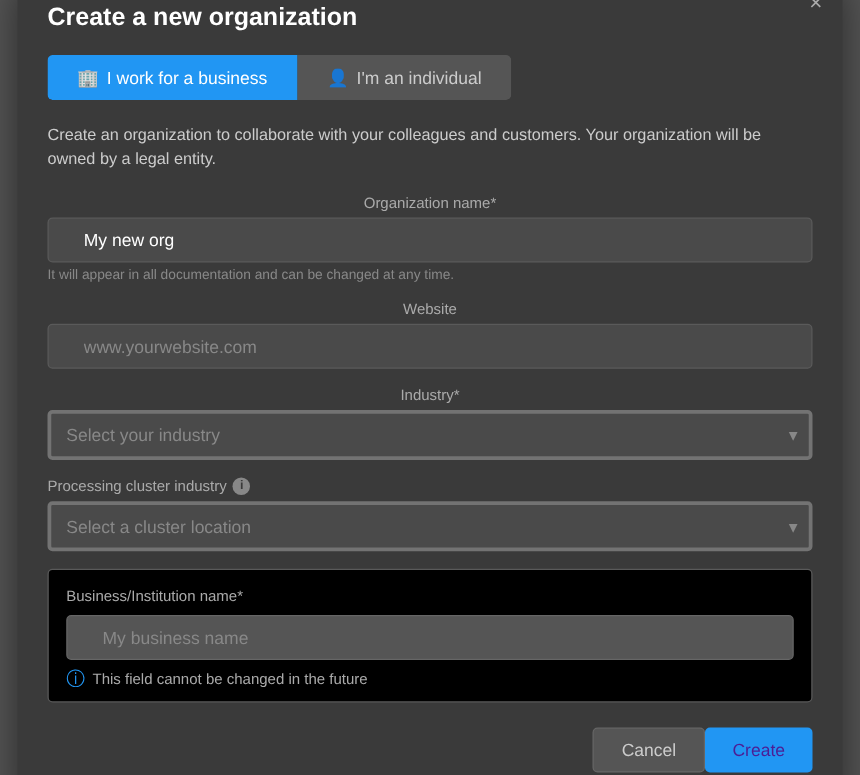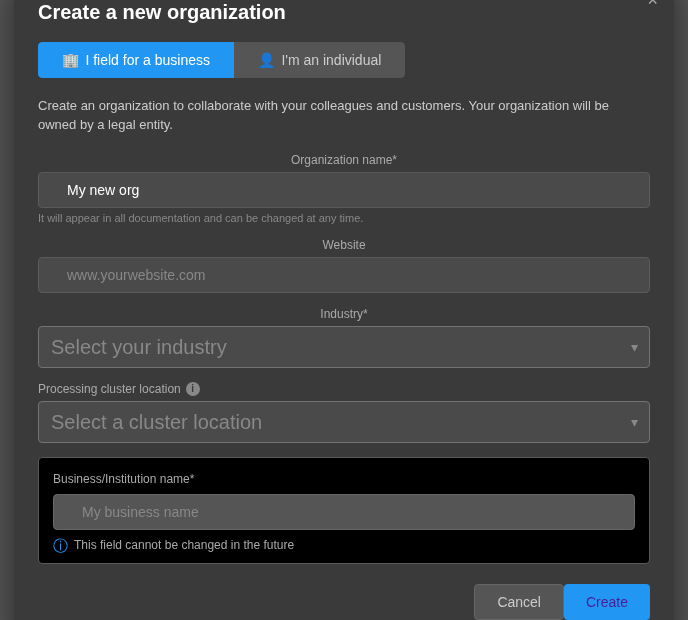--- a/index.html
+++ b/index.html
@@ -96,24 +96,24 @@
       color: #888;
       font-size: 11px;
       margin-top: 4px;
     }
     .form-select-wrapper {
       position: relative;
     }
     .form-select {
       width: 100%;
       background: #4a4a4a;
-      border: 1px solid #737373;
+      border: 3px solid #737373;
       border-radius: 4px;
       color: #888;
-      font-size: 20px;
+      font-size: 14px;
       padding: 9px 36px 9px 12px;
       outline: none;
       appearance: none;
       cursor: pointer;
       font-family: inherit;
     }
     .select-chevron {
       position: absolute;
       right: 12px;
       top: 50%;
@@ -200,21 +200,21 @@
 </head>
 <body>
 
 <div class="modal-overlay">
   <button class="modal-close">×</button>
   <h2 class="modal-title">Create a new organization</h2>
 
   <div class="tab-group">
     <button class="tab tab-business">
       <span>🏢</span>
-      <span>I field for a business</span>
+      <span>I work for a business</span>
     </button>
     <button class="tab tab-individual">
       <span>👤</span>
       <span>I'm an individual</span>
     </button>
   </div>
 
   <p class="description">Create an organization to collaborate with your colleagues and customers. Your organization will be owned by a legal entity.</p>
 
   <div class="form-group">
@@ -233,21 +233,21 @@
     <div class="form-select-wrapper">
       <select class="form-select">
         <option value="" disabled="" selected="">Select your industry</option>
       </select>
       <span class="select-chevron">▾</span>
     </div>
   </div>
 
   <div class="form-group">
     <div class="label-row">
-      <label class="form-label" style="margin-bottom:0;">Processing cluster location</label>
+      <label class="form-label" style="margin-bottom:0;">Processing cluster industry</label>
       <span class="info-icon">i</span>
     </div>
     <div class="form-select-wrapper">
       <select class="form-select">
         <option value="" disabled="" selected="">Select a cluster location</option>
       </select>
       <span class="select-chevron">▾</span>
     </div>
   </div>
 

